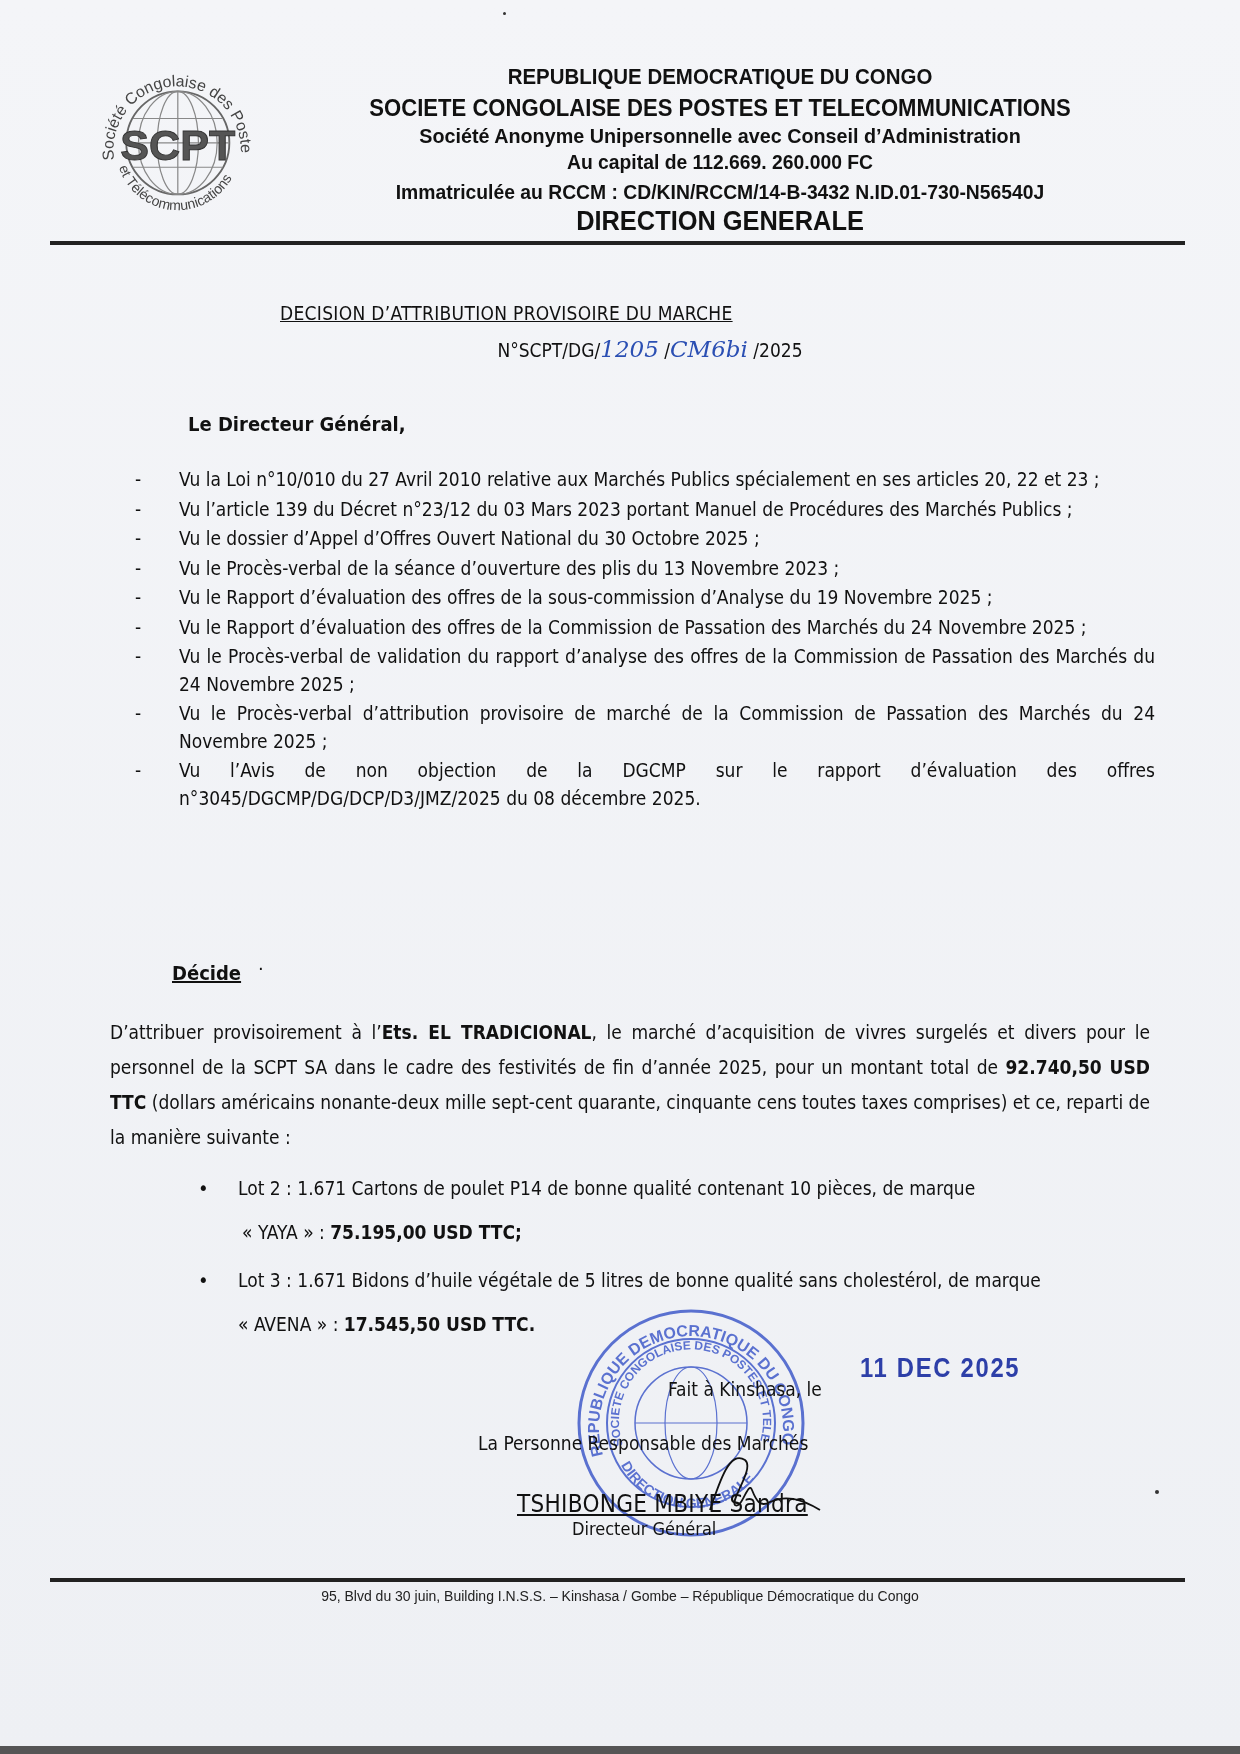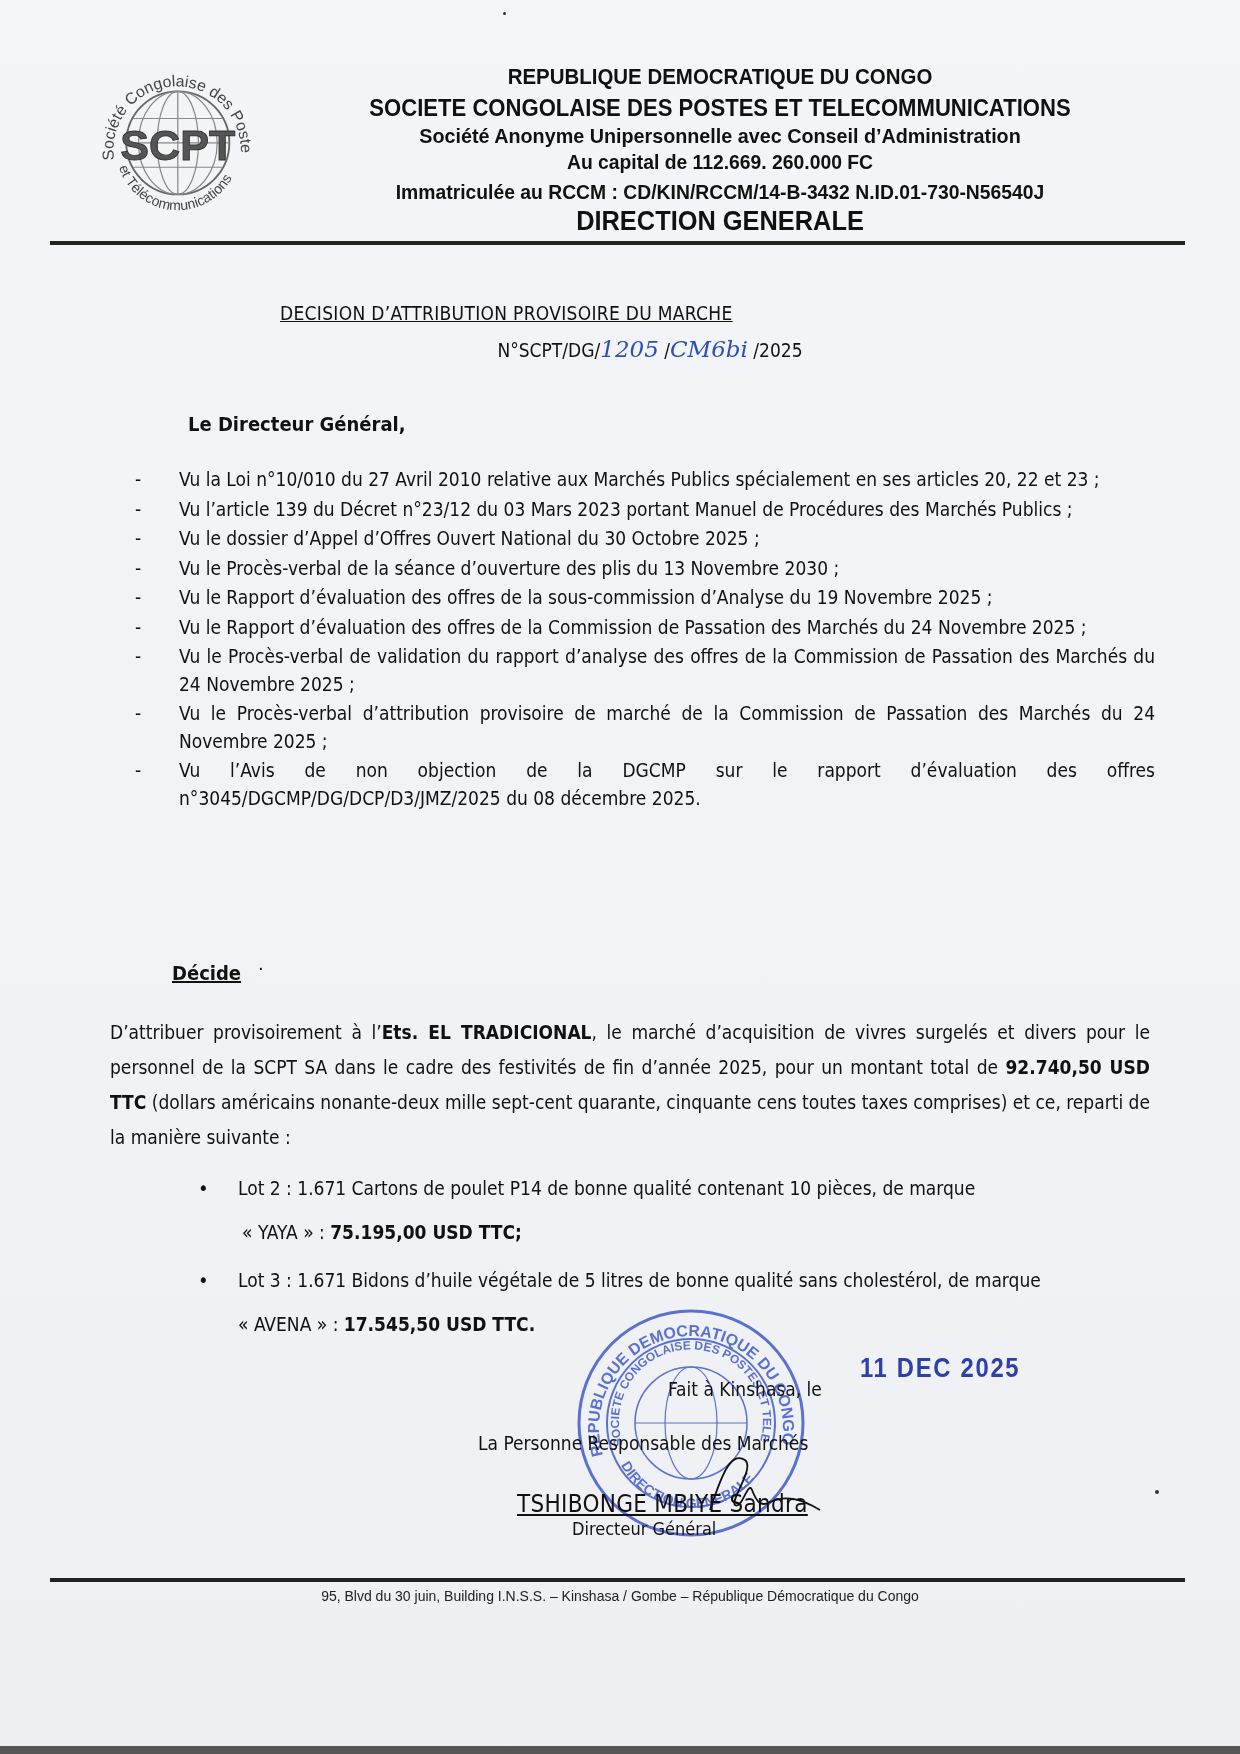--- a/index.html
+++ b/index.html
@@ -88,21 +88,21 @@
   <div class="ref body-text">
     <span>N°SCPT/DG/</span><span class="hand">1205</span><span> /</span><span class="hand">CM6bi</span><span> /2025</span>
   </div>
 
   <div class="greeting body-text">Le Directeur Général,</div>
 
   <div class="vus body-text">
     <div class="vu"><span class="dash">-</span><span>Vu la Loi n°10/010 du 27 Avril 2010 relative aux Marchés Publics spécialement en ses articles 20, 22 et 23 ;</span></div>
     <div class="vu"><span class="dash">-</span><span>Vu l’article 139 du Décret n°23/12 du 03 Mars 2023 portant Manuel de Procédures des Marchés Publics ;</span></div>
     <div class="vu"><span class="dash">-</span><span>Vu le dossier d’Appel d’Offres Ouvert National du 30 Octobre 2025 ;</span></div>
-    <div class="vu"><span class="dash">-</span><span>Vu le Procès-verbal de la séance d’ouverture des plis du 13 Novembre 2030 ;</span></div>
+    <div class="vu"><span class="dash">-</span><span>Vu le Procès-verbal de la séance d’ouverture des plis du 13 Novembre 2023 ;</span></div>
     <div class="vu"><span class="dash">-</span><span>Vu le Rapport d’évaluation des offres de la sous-commission d’Analyse du 19 Novembre 2025 ;</span></div>
     <div class="vu"><span class="dash">-</span><span>Vu le Rapport d’évaluation des offres de la Commission de Passation des Marchés du 24 Novembre 2025 ;</span></div>
     <div class="vu"><span class="dash">-</span><span>Vu le Procès-verbal de validation du rapport d’analyse des offres de la Commission de Passation des Marchés du 24 Novembre 2025 ;</span></div>
     <div class="vu"><span class="dash">-</span><span>Vu le Procès-verbal d’attribution provisoire de marché de la Commission de Passation des Marchés du 24 Novembre 2025 ;</span></div>
     <div class="vu"><span class="dash">-</span><span>Vu l’Avis de non objection de la DGCMP sur le rapport d’évaluation des offres n°3045/DGCMP/DG/DCP/D3/JMZ/2025 du 08 décembre 2025.</span></div>
   </div>
 
   <div class="decide body-text">Décide</div>
   <div class="decide-dot">·</div>
 

